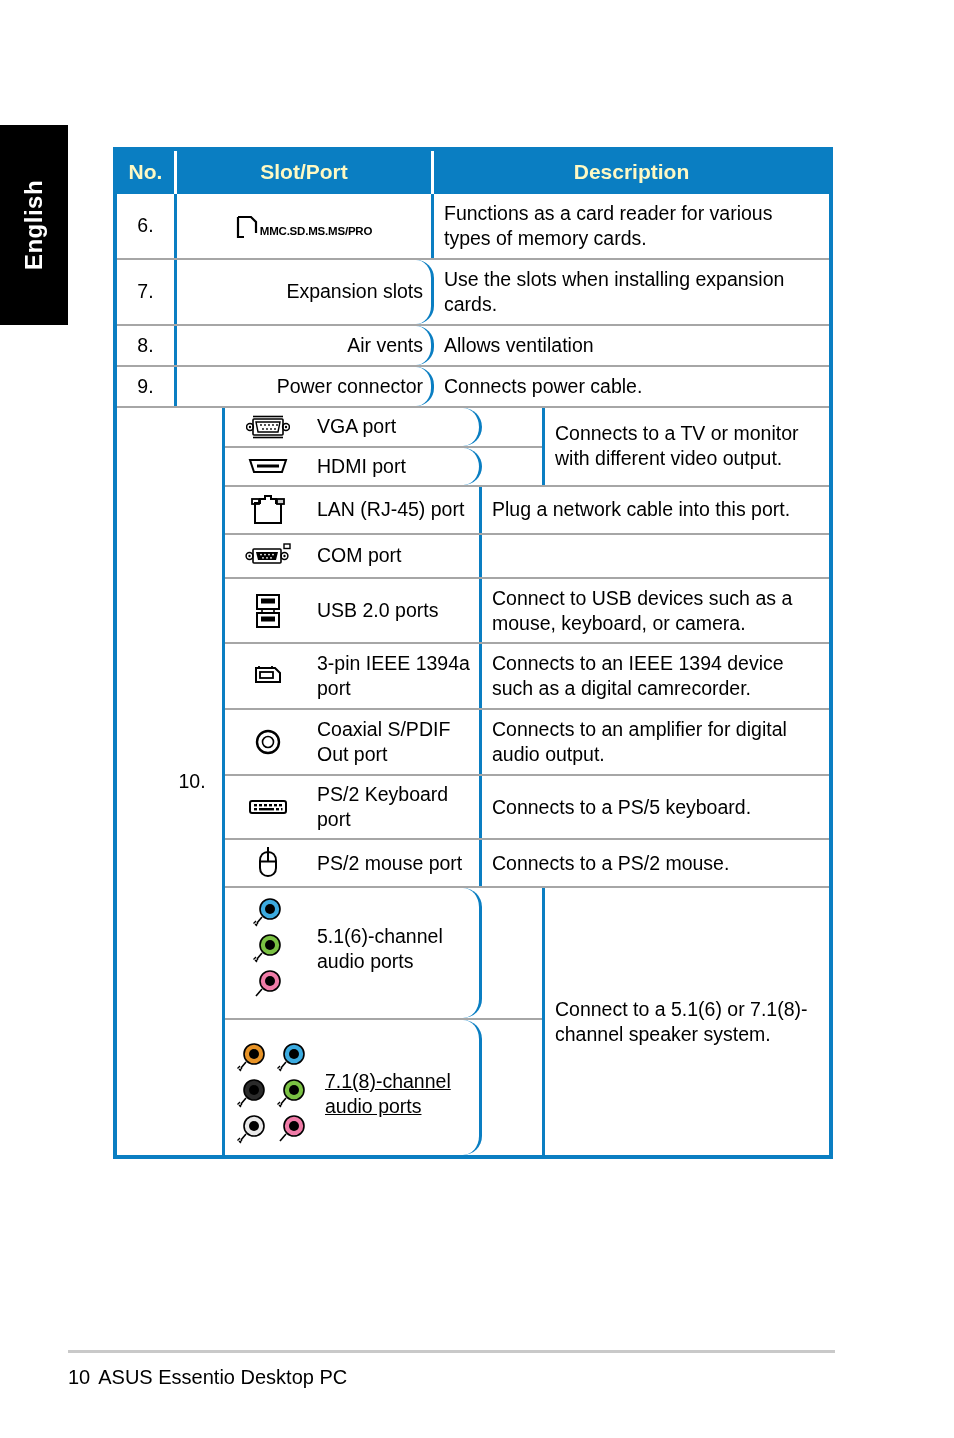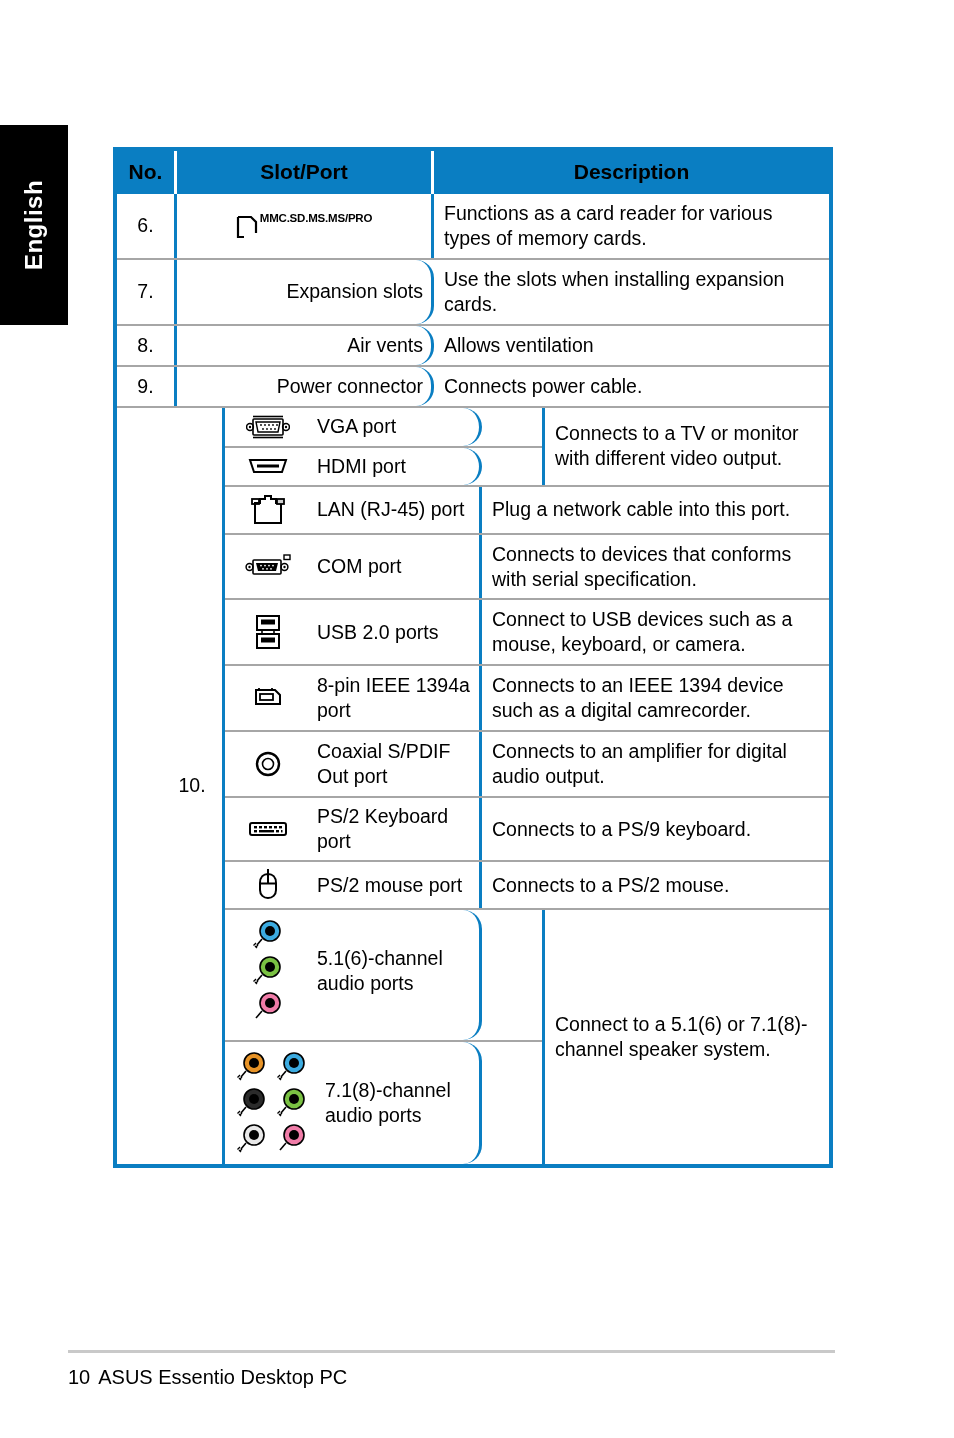--- a/index.html
+++ b/index.html
@@ -53,21 +53,21 @@
     box-sizing: border-box;
     border-bottom: 2px solid #a6a6a6;
   }
   .trow:last-child { border-bottom: none; }
 
   .thead {
     background: #0a7ec2;
     border-bottom: none;
   }
   .thead .cell {
-    color: #000000;
+    color: #fef9c3;
     font-weight: bold;
     font-size: 21px;
     text-align: right;
     justify-content: center;
     padding: 8px 6px;
     border-right: 3px solid #ffffff;
   }
   .thead .cell.c3 { border-right: none; }
 
   .cell {
@@ -130,20 +130,21 @@
     line-height: 1.28;
     border-left: 3px solid #0a7ec2;
     margin-left: -3px;
   }
 
   
   .ic { display: block; }
 
   .cardreader {
     display: flex;
+    align-items: flex-end;
     gap: 2px;
   }
   .cardreader .cr-label {
     font-size: 11.5px;
     font-weight: bold;
     letter-spacing: -0.2px;
     line-height: 1;
     padding-bottom: 1px;
     font-family: "Liberation Sans", sans-serif;
   }
@@ -301,21 +302,20 @@
                 </g>
                 <circle cx="5.5" cy="15" r="3.4" fill="none" stroke="#000" stroke-width="1.5"></circle>
                 <circle cx="40.5" cy="15" r="3.4" fill="none" stroke="#000" stroke-width="1.5"></circle>
                 <circle cx="5.5" cy="15" r="1.2" fill="#000"></circle>
                 <circle cx="40.5" cy="15" r="1.2" fill="#000"></circle>
                 <rect x="40" y="3" width="6" height="4.5" fill="none" stroke="#000" stroke-width="1.4"></rect>
               </svg>
             </span>
             <span class="port-label">COM port</span>
           </div>
-          <div class="cell c3">Connects to devices that conforms with serial specification.</div>
         </div>
 
         <div class="trow">
           <div class="cell c2 icon-row">
             <span class="icon-slot">
               <svg class="ic" width="30" height="38" viewBox="0 0 30 38" aria-hidden="true">
                 <rect x="4" y="3" width="22" height="14" fill="none" stroke="#000" stroke-width="2"></rect>
                 <rect x="8" y="6.5" width="14" height="5" fill="#000"></rect>
                 <rect x="4" y="21" width="22" height="14" fill="none" stroke="#000" stroke-width="2"></rect>
                 <rect x="8" y="24.5" width="14" height="5" fill="#000"></rect>
@@ -330,21 +330,21 @@
         <div class="trow">
           <div class="cell c2 icon-row">
             <span class="icon-slot">
               <svg class="ic" width="34" height="28" viewBox="0 0 34 28" aria-hidden="true">
                 <path d="M5 6 L24 6 L29 11 L29 20 L5 20 Z" fill="none" stroke="#000" stroke-width="2"></path>
                 <rect x="9" y="10" width="13" height="6" fill="none" stroke="#000" stroke-width="1.8"></rect>
                 <line x1="8" y1="4" x2="8" y2="7" stroke="#000" stroke-width="1.8"></line>
                 <line x1="21" y1="4" x2="21" y2="7" stroke="#000" stroke-width="1.8"></line>
               </svg>
             </span>
-            <span class="port-label">8-pin IEEE 1394a port</span>
+            <span class="port-label">3-pin IEEE 1394a port</span>
           </div>
           <div class="cell c3">Connects to an IEEE 1394 device such as a digital camrecorder.</div>
         </div>
 
         <div class="trow">
           <div class="cell c2 icon-row">
             <span class="icon-slot">
               <svg class="ic" width="30" height="30" viewBox="0 0 30 30" aria-hidden="true">
                 <circle cx="15" cy="15" r="11" fill="none" stroke="#000" stroke-width="2.4"></circle>
                 <circle cx="15" cy="15" r="5.5" fill="none" stroke="#000" stroke-width="1.6"></circle>
@@ -369,21 +369,21 @@
                     <rect x="32" y="8" width="3" height="2.4"></rect>
                   <rect x="7" y="12" width="3" height="2.4"></rect>
                     <rect x="12" y="12" width="15" height="2.4"></rect>
                   <rect x="29" y="12" width="3" height="2.4"></rect>
                     <rect x="34" y="12" width="1.5" height="2.4"></rect>
                 </g>
               </svg>
             </span>
             <span class="port-label">PS/2 Keyboard port</span>
           </div>
-          <div class="cell c3">Connects to a PS/9 keyboard.</div>
+          <div class="cell c3">Connects to a PS/5 keyboard.</div>
         </div>
 
         <div class="trow">
           <div class="cell c2 icon-row">
             <span class="icon-slot">
               <svg class="ic" width="26" height="34" viewBox="0 0 26 34" aria-hidden="true">
                 <path d="M5 15 C5 9 8.6 6 13 6 C17.4 6 21 9 21 15 L21 22 C21 27 17.4 30 13 30 C8.6 30 5 27 5 22 Z" fill="none" stroke="#000" stroke-width="2"></path>
                 <line x1="5" y1="15.5" x2="21" y2="15.5" stroke="#000" stroke-width="2"></line>
                 <line x1="13" y1="6" x2="13" y2="15.5" stroke="#000" stroke-width="2"></line>
                 <line x1="13" y1="1" x2="13" y2="6" stroke="#000" stroke-width="2"></line>
@@ -419,21 +419,21 @@
                         <circle cx="19" cy="13" r="5" fill="#000"></circle>
                         <path d="M11 21 L5 28" stroke="#000" stroke-width="1.6" fill="none"></path>
                       </svg>
                     </span>
                   </span>
                   <span class="port-label">5.1(6)-channel audio ports</span>
                 </div>
               </div>
 
               <div class="subrow">
-                <div class="cell c2 icon-row" style="padding-top:8px;padding-bottom:8px;">
+                <div class="cell c2 icon-row" style="padding-top:21px;padding-bottom:8px;text-decoration:underline;">
                   <span class="icon-slot" style="flex:0 0 86px;">
                     <span class="jackgrid">
                       <svg class="ic jack" viewBox="0 0 34 34" aria-hidden="true">
                         <circle cx="19" cy="13" r="10" fill="#e79327" stroke="#000" stroke-width="1.6"></circle>
                         <circle cx="19" cy="13" r="5" fill="#000"></circle>
                         <path d="M11 21 L6 27" stroke="#000" stroke-width="1.6" fill="none"></path>
                         <path d="M5 25 l-2.5 2.5 M7 27 l-2.5 2.5 M4 28 l2 2" stroke="#000" stroke-width="1.3" fill="none"></path>
                       </svg>
                       <svg class="ic jack" viewBox="0 0 34 34" aria-hidden="true">
                         <circle cx="19" cy="13" r="10" fill="#3cabe0" stroke="#000" stroke-width="1.6"></circle>

